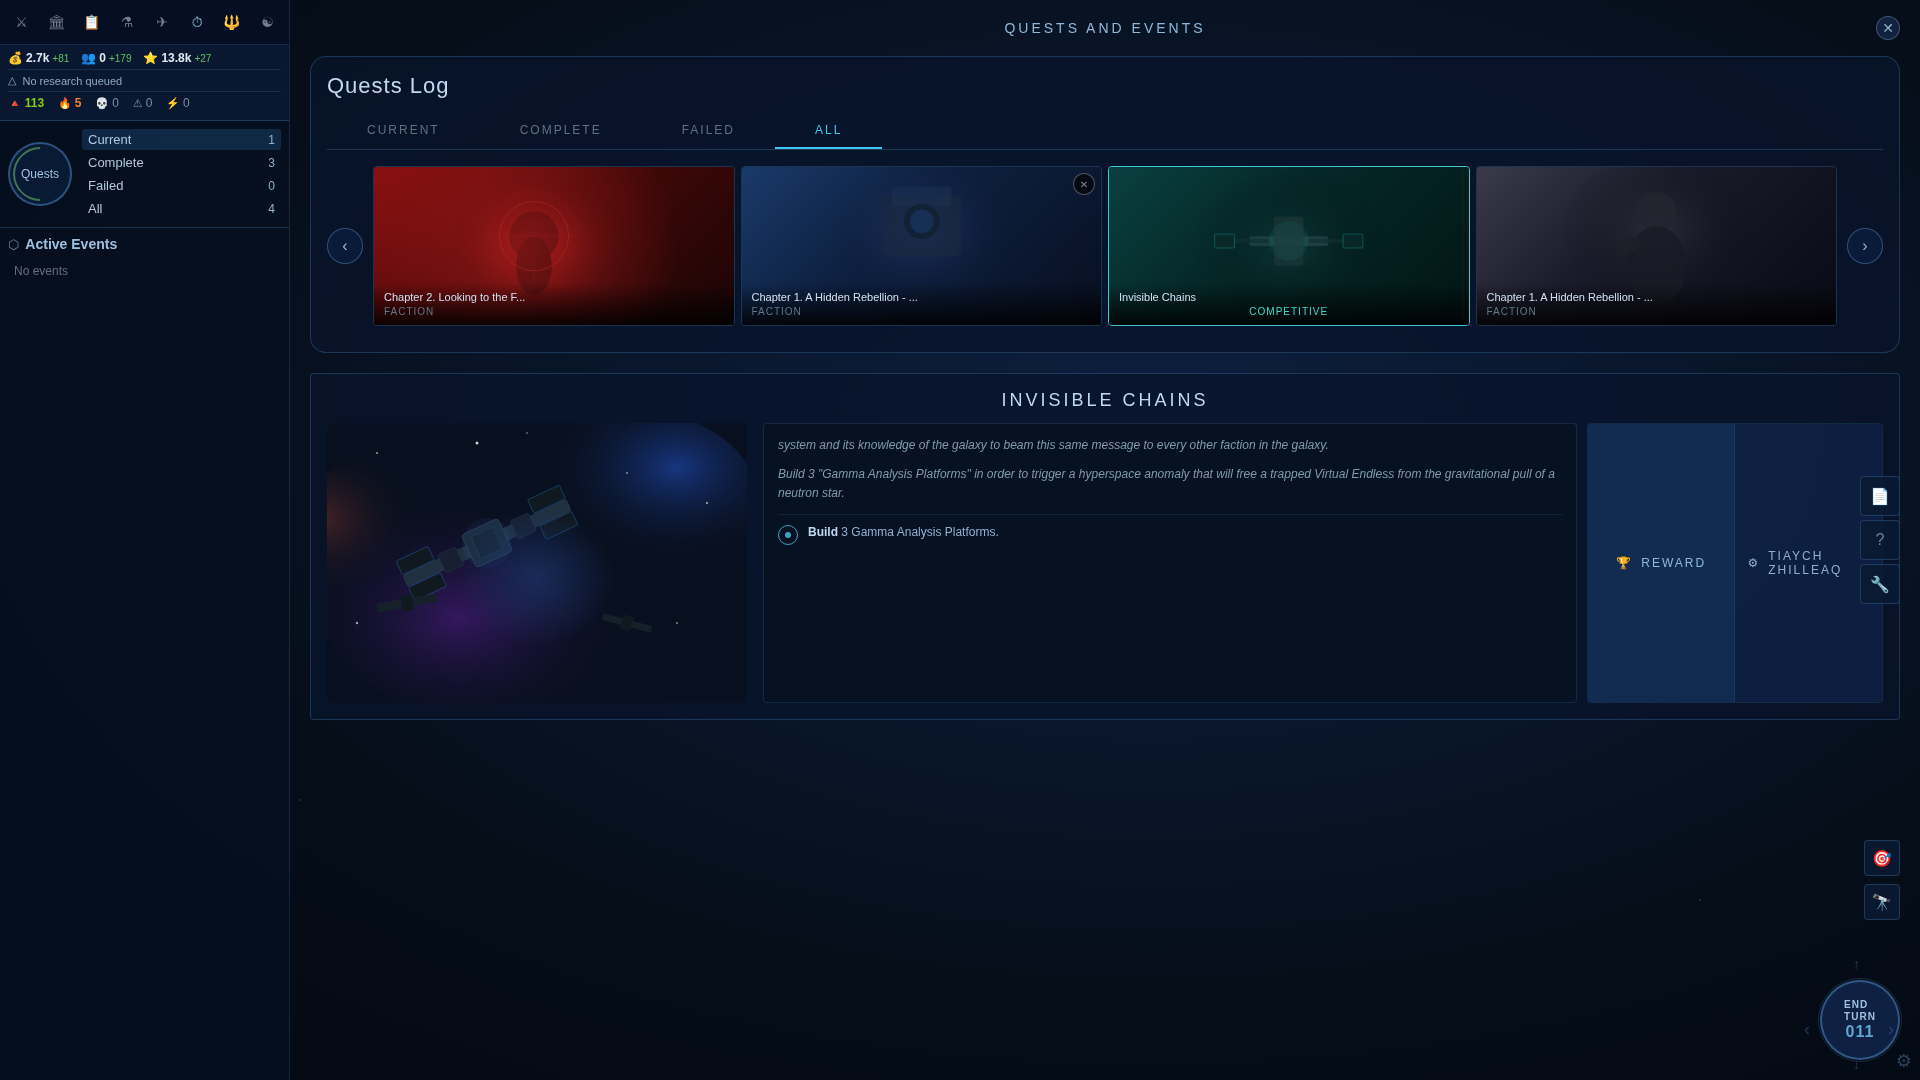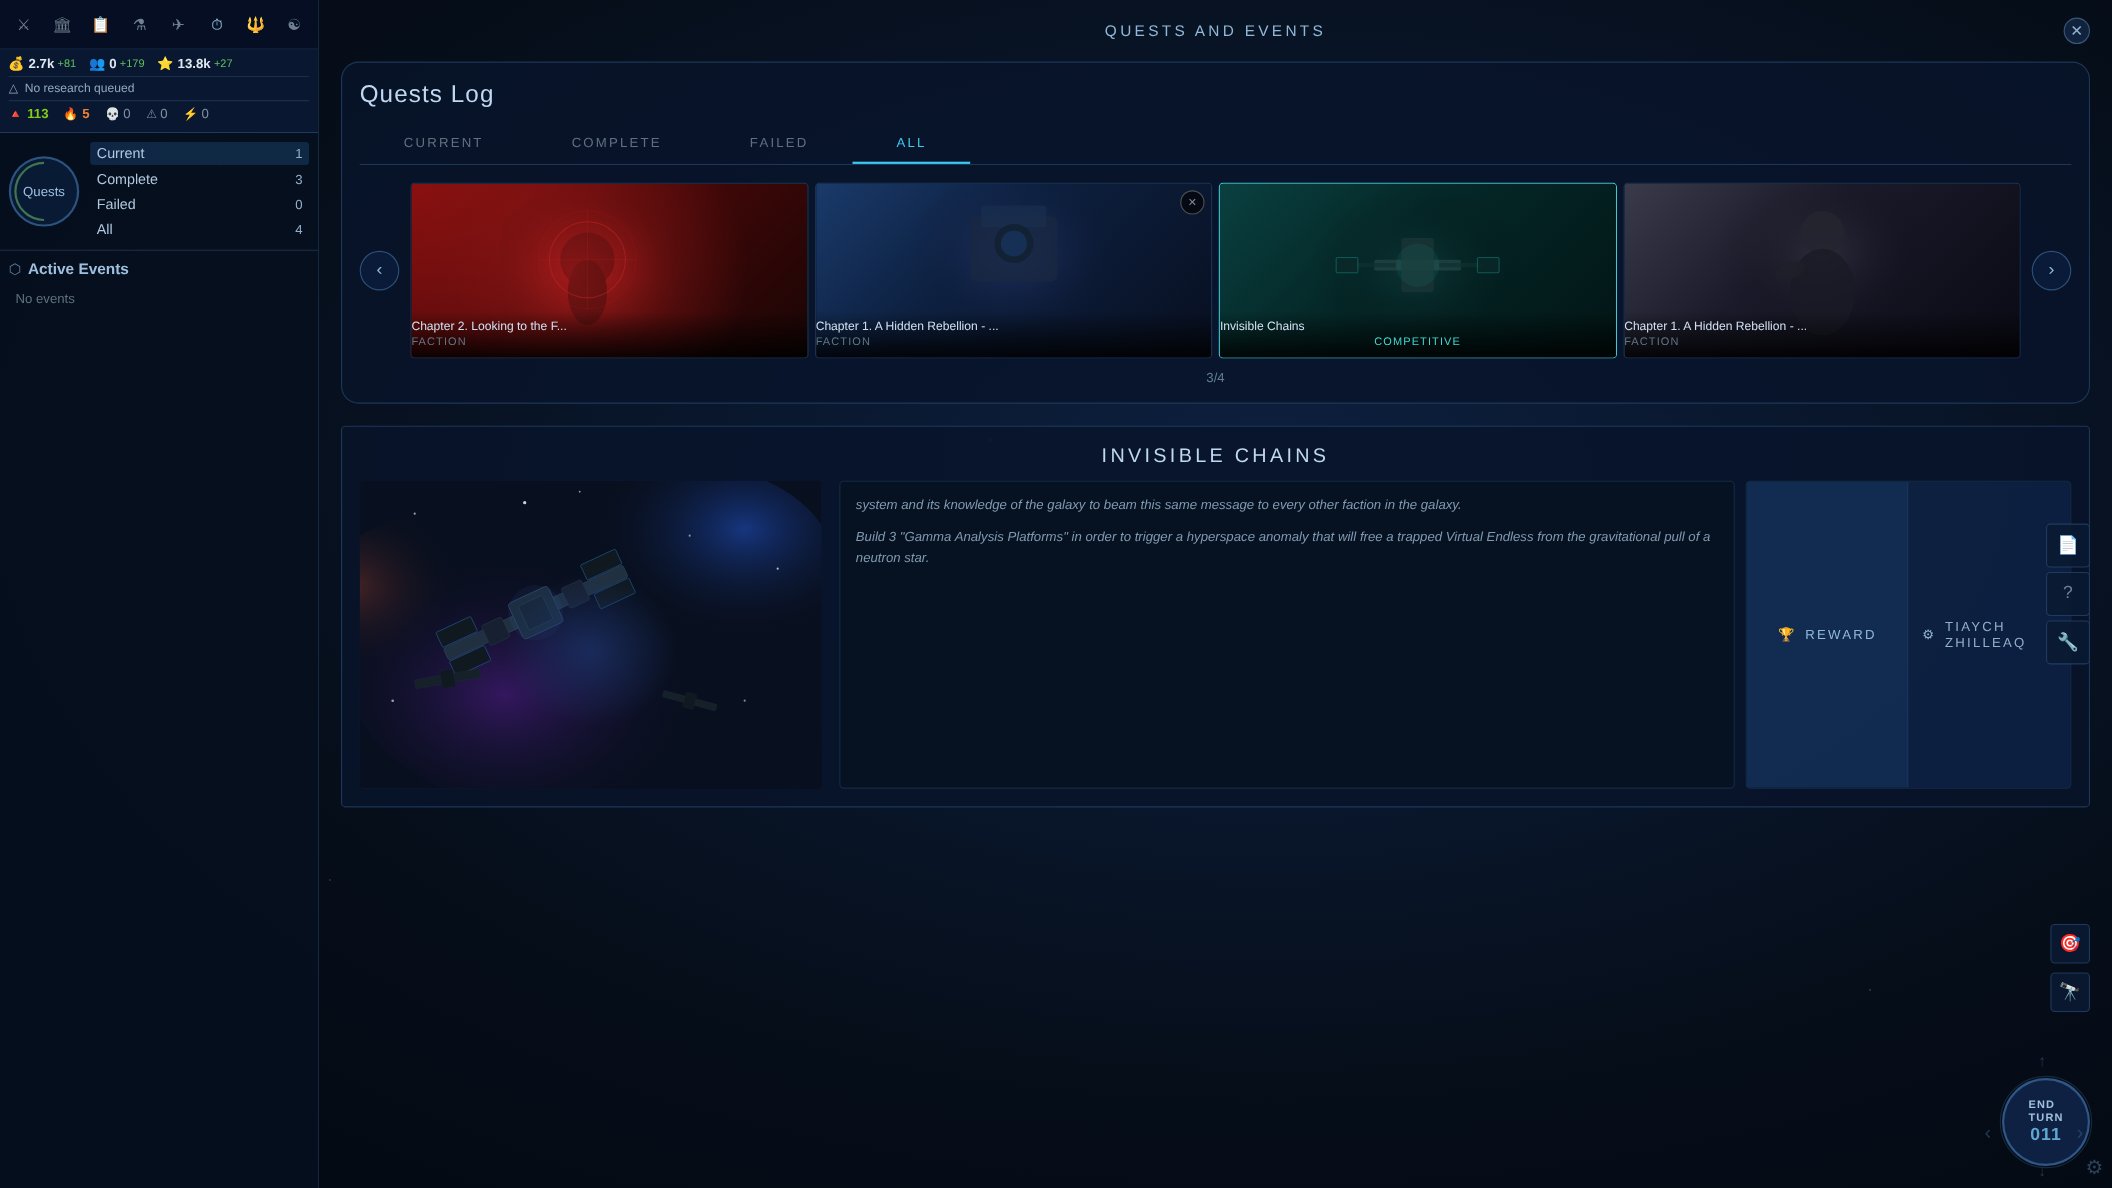--- a/index.html
+++ b/index.html
@@ -355,21 +355,21 @@
       position: absolute;
       inset: 0;
       background: radial-gradient(circle at 40% 50%, rgba(180,30,30,0.6) 0%, transparent 70%);
     }
 
     .quest-card-overlay {
       position: absolute;
       bottom: 0;
       left: 0;
       right: 0;
-      padding: 8px 0;
+      padding: 8px 10px;
       background: linear-gradient(transparent, rgba(0,0,0,0.85));
     }
 
     .quest-card-title {
       font-size: 11px;
       color: #d0e0f0;
       margin-bottom: 2px;
       line-height: 1.2;
     }
 
@@ -886,21 +886,20 @@
             <div class="quest-card-title">Chapter 1. A Hidden Rebellion - ...</div>
             <div class="quest-card-type">FACTION</div>
           </div>
         </div>
 
       </div>
 
       <div class="carousel-btn">›</div>
     </div>
 
-    <div class="carousel-indicator">3/4</div>
   </div>
 
   <div class="selected-quest-section">
 
     <div style="text-align:center; font-size:18px; letter-spacing:3px; color:#c0d8f0; margin-bottom:12px; font-weight:300;">INVISIBLE CHAINS</div>
 
     <div class="quest-detail">
 
       <div class="quest-image">
         <div class="quest-image-bg">
@@ -960,20 +959,29 @@
               <rect x="-5" y="-7" width="10" height="14" rx="1" fill="#101820" stroke="#182838" stroke-width="0.3"></rect>
             </g>
           </svg>
         </div>
       </div>
 
       <div class="quest-info">
         <div class="quest-info-inner">
           <div class="quest-desc">system and its knowledge of the galaxy to beam this same message to every other faction in the galaxy.</div>
           <div class="quest-desc">Build 3 "Gamma Analysis Platforms" in order to trigger a hyperspace anomaly that will free a trapped Virtual Endless from the gravitational pull of a neutron star.</div>
+          <div class="quest-objective">
+            <div class="objective-icon">
+              <div class="objective-dot"></div>
+            </div>
+            <div class="objective-text">
+              <strong>Build</strong>
+              <span>3 Gamma Analysis Platforms</span><span>.</span>
+            </div>
+          </div>
         </div>
 
         <div class="quest-actions">
           <div class="quest-action-btn reward">
             <span>🏆</span>
             <span>REWARD</span>
           </div>
           <div class="quest-action-btn faction">
             <span>⚙</span>
             <span>Tiaych Zhilleaq</span>

